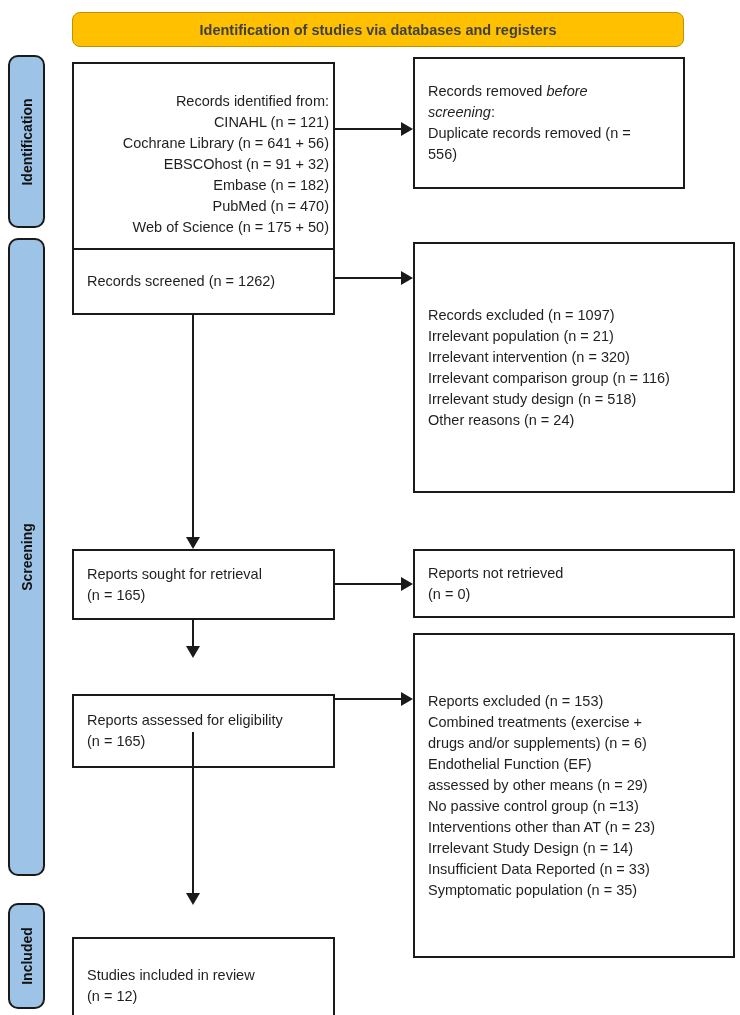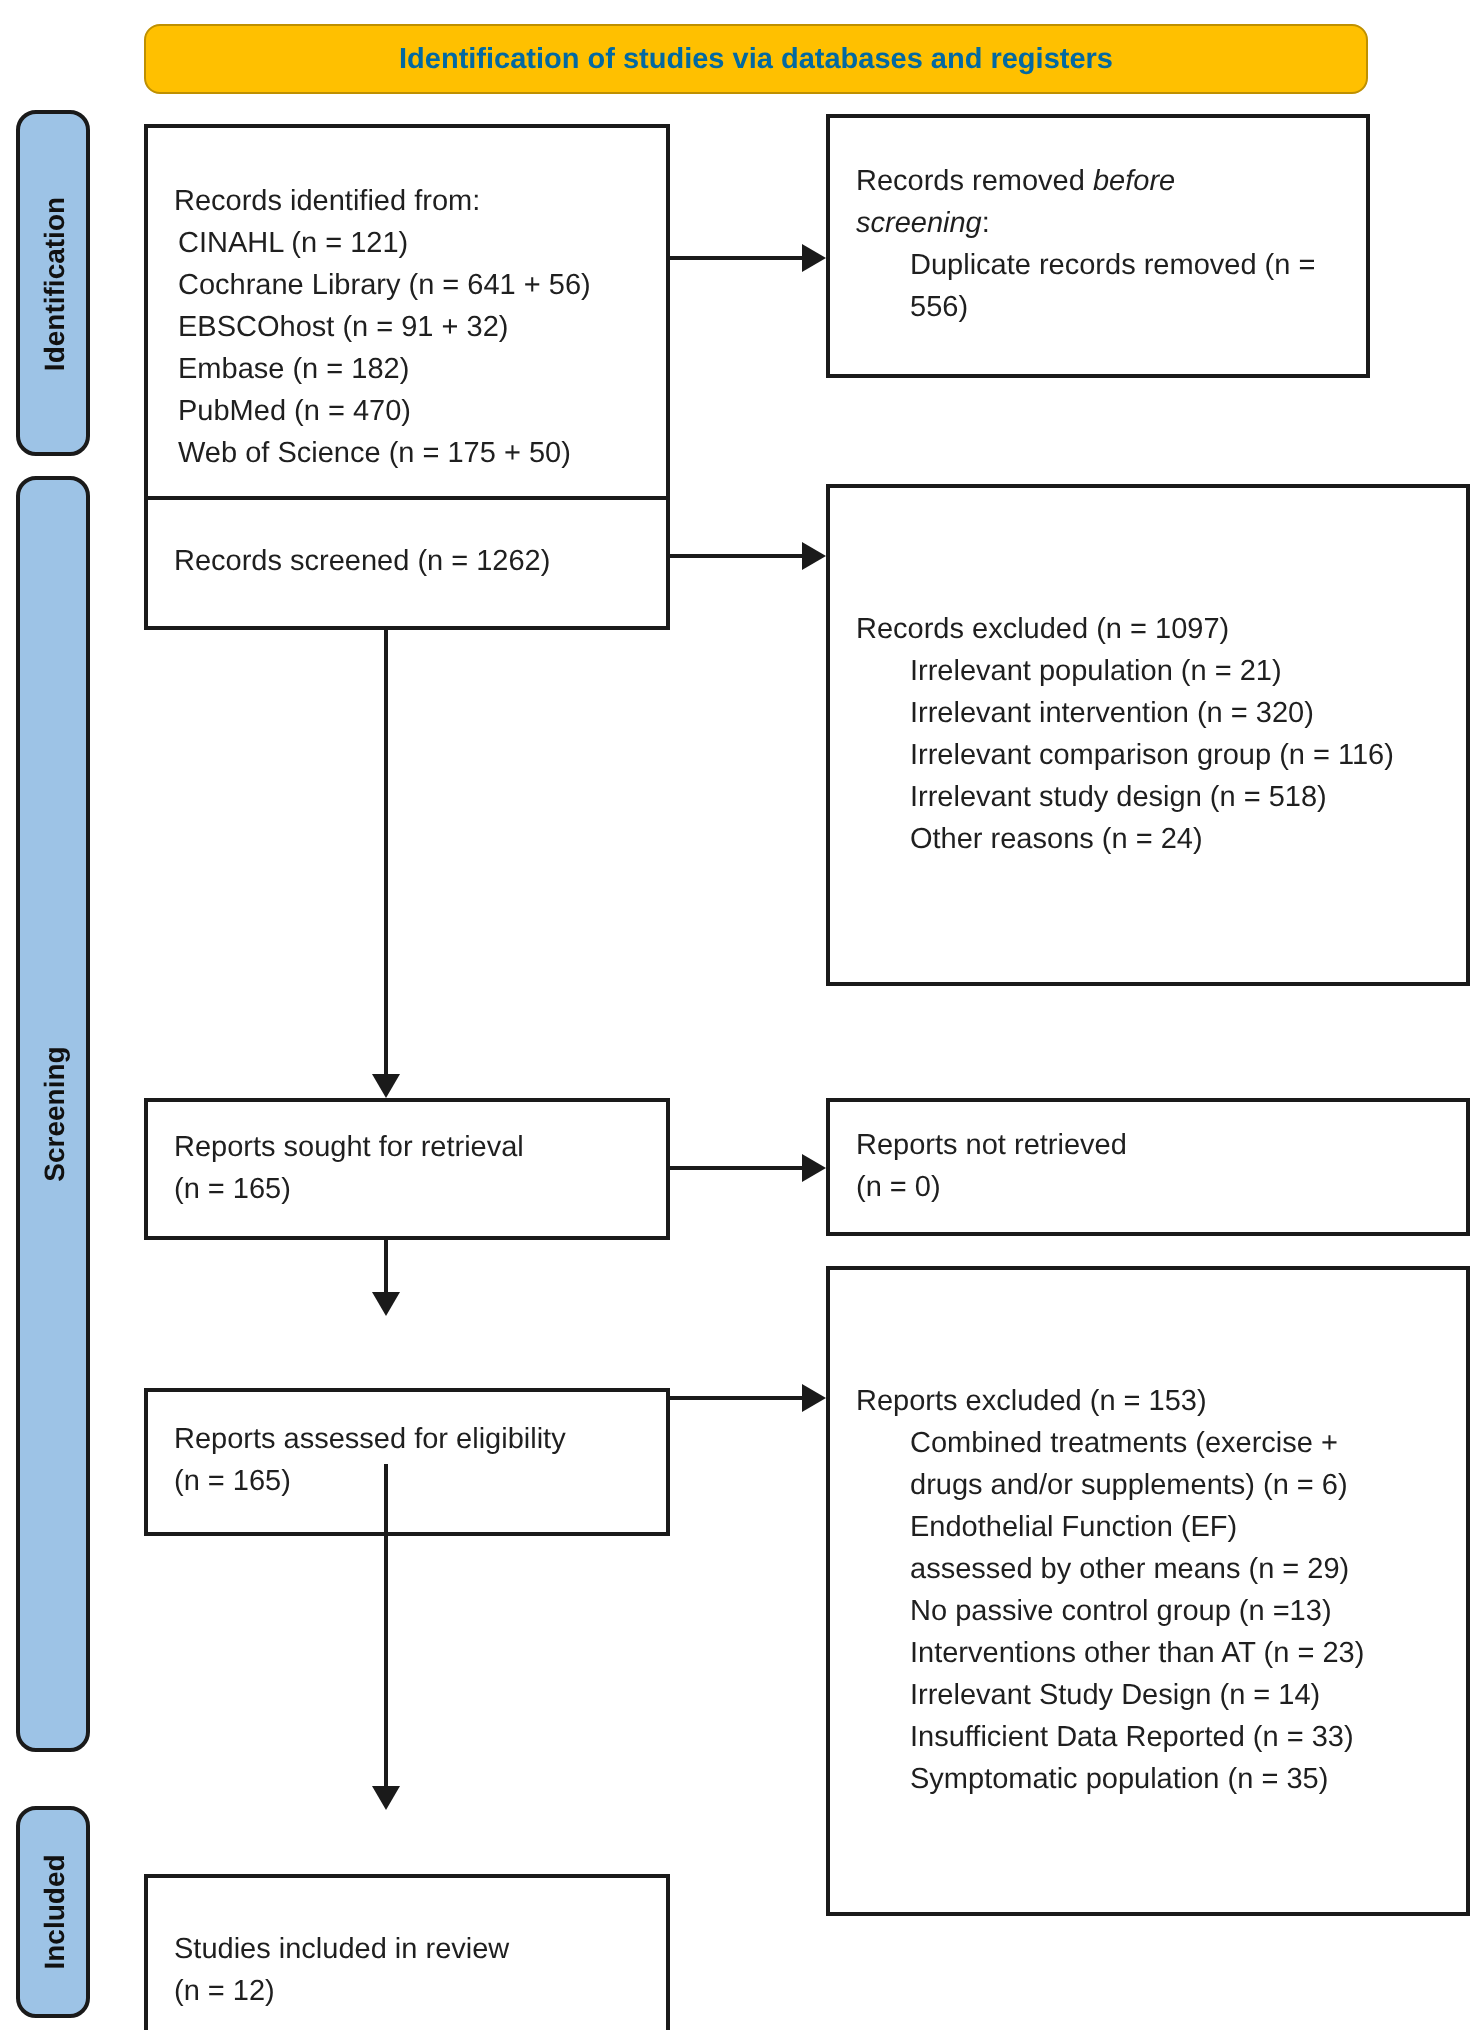--- a/index.html
+++ b/index.html
@@ -14,21 +14,21 @@
     position:relative;width:740px;height:1015px;background:#ffffff;
     font-family:"Liberation Sans","DejaVu Sans",sans-serif;color:var(--text);
     overflow:hidden;
   }
   
   .banner{
     position:absolute;left:72px;top:12px;width:612px;height:35px;
     background:var(--banner-bg);border:1.5px solid var(--banner-border);
     border-radius:8px;box-sizing:border-box;
     display:flex;align-items:center;justify-content:center;
-    font-size:14.5px;font-weight:bold;color:#0369a1;
+    font-size:14.5px;font-weight:bold;color:#404040;
   }
   
   .side-bar{
     position:absolute;left:8px;width:37px;
     background:var(--sidebar-bg);border:2px solid var(--line);
     border-radius:10px;box-sizing:border-box;
   }
   #bar-identification{top:55px;height:173px;}
   #bar-screening{top:238px;height:638px;}
   #bar-included{top:903px;height:106px;}
@@ -37,23 +37,23 @@
     transform:translate(-50%,-50%) rotate(-90deg);
     font-size:14px;font-weight:bold;white-space:nowrap;color:#111;
   }
   
   .box{
     position:absolute;background:#fff;border:2px solid var(--line);
     box-sizing:border-box;display:flex;flex-direction:column;justify-content:center;
     padding:6px 4px 6px 13px;font-size:14.5px;line-height:21px;
   }
   .bline{white-space:nowrap;}
-  .bline.ind{margin-left:27px;}
+  .bline.ind{}
   #box-records-identified .bline.ind{margin-left:2px;}
-  #box-records-identified{left:72px;top:62px;width:263px;height:204px;}
+  #box-records-identified{left:72px;top:62px;width:263px;height:204px;align-items:flex-end;}
   #box-records-removed{left:413px;top:57px;width:272px;height:132px;}
   #box-records-screened{left:72px;top:248px;width:263px;height:67px;}
   #box-records-excluded{left:413px;top:242px;width:322px;height:251px;}
   #box-reports-sought{left:72px;top:549px;width:263px;height:71px;}
   #box-reports-not-retrieved{left:413px;top:549px;width:322px;height:69px;}
   #box-reports-assessed{left:72px;top:658px;width:263px;height:74px;margin-top:36px;}
   #box-reports-excluded{left:413px;top:633px;width:322px;height:325px;}
   #box-studies-included{left:72px;top:905px;width:263px;height:98px;margin-top:32px;}
   
   .h-arrow{position:absolute;height:2px;background:var(--line);}

